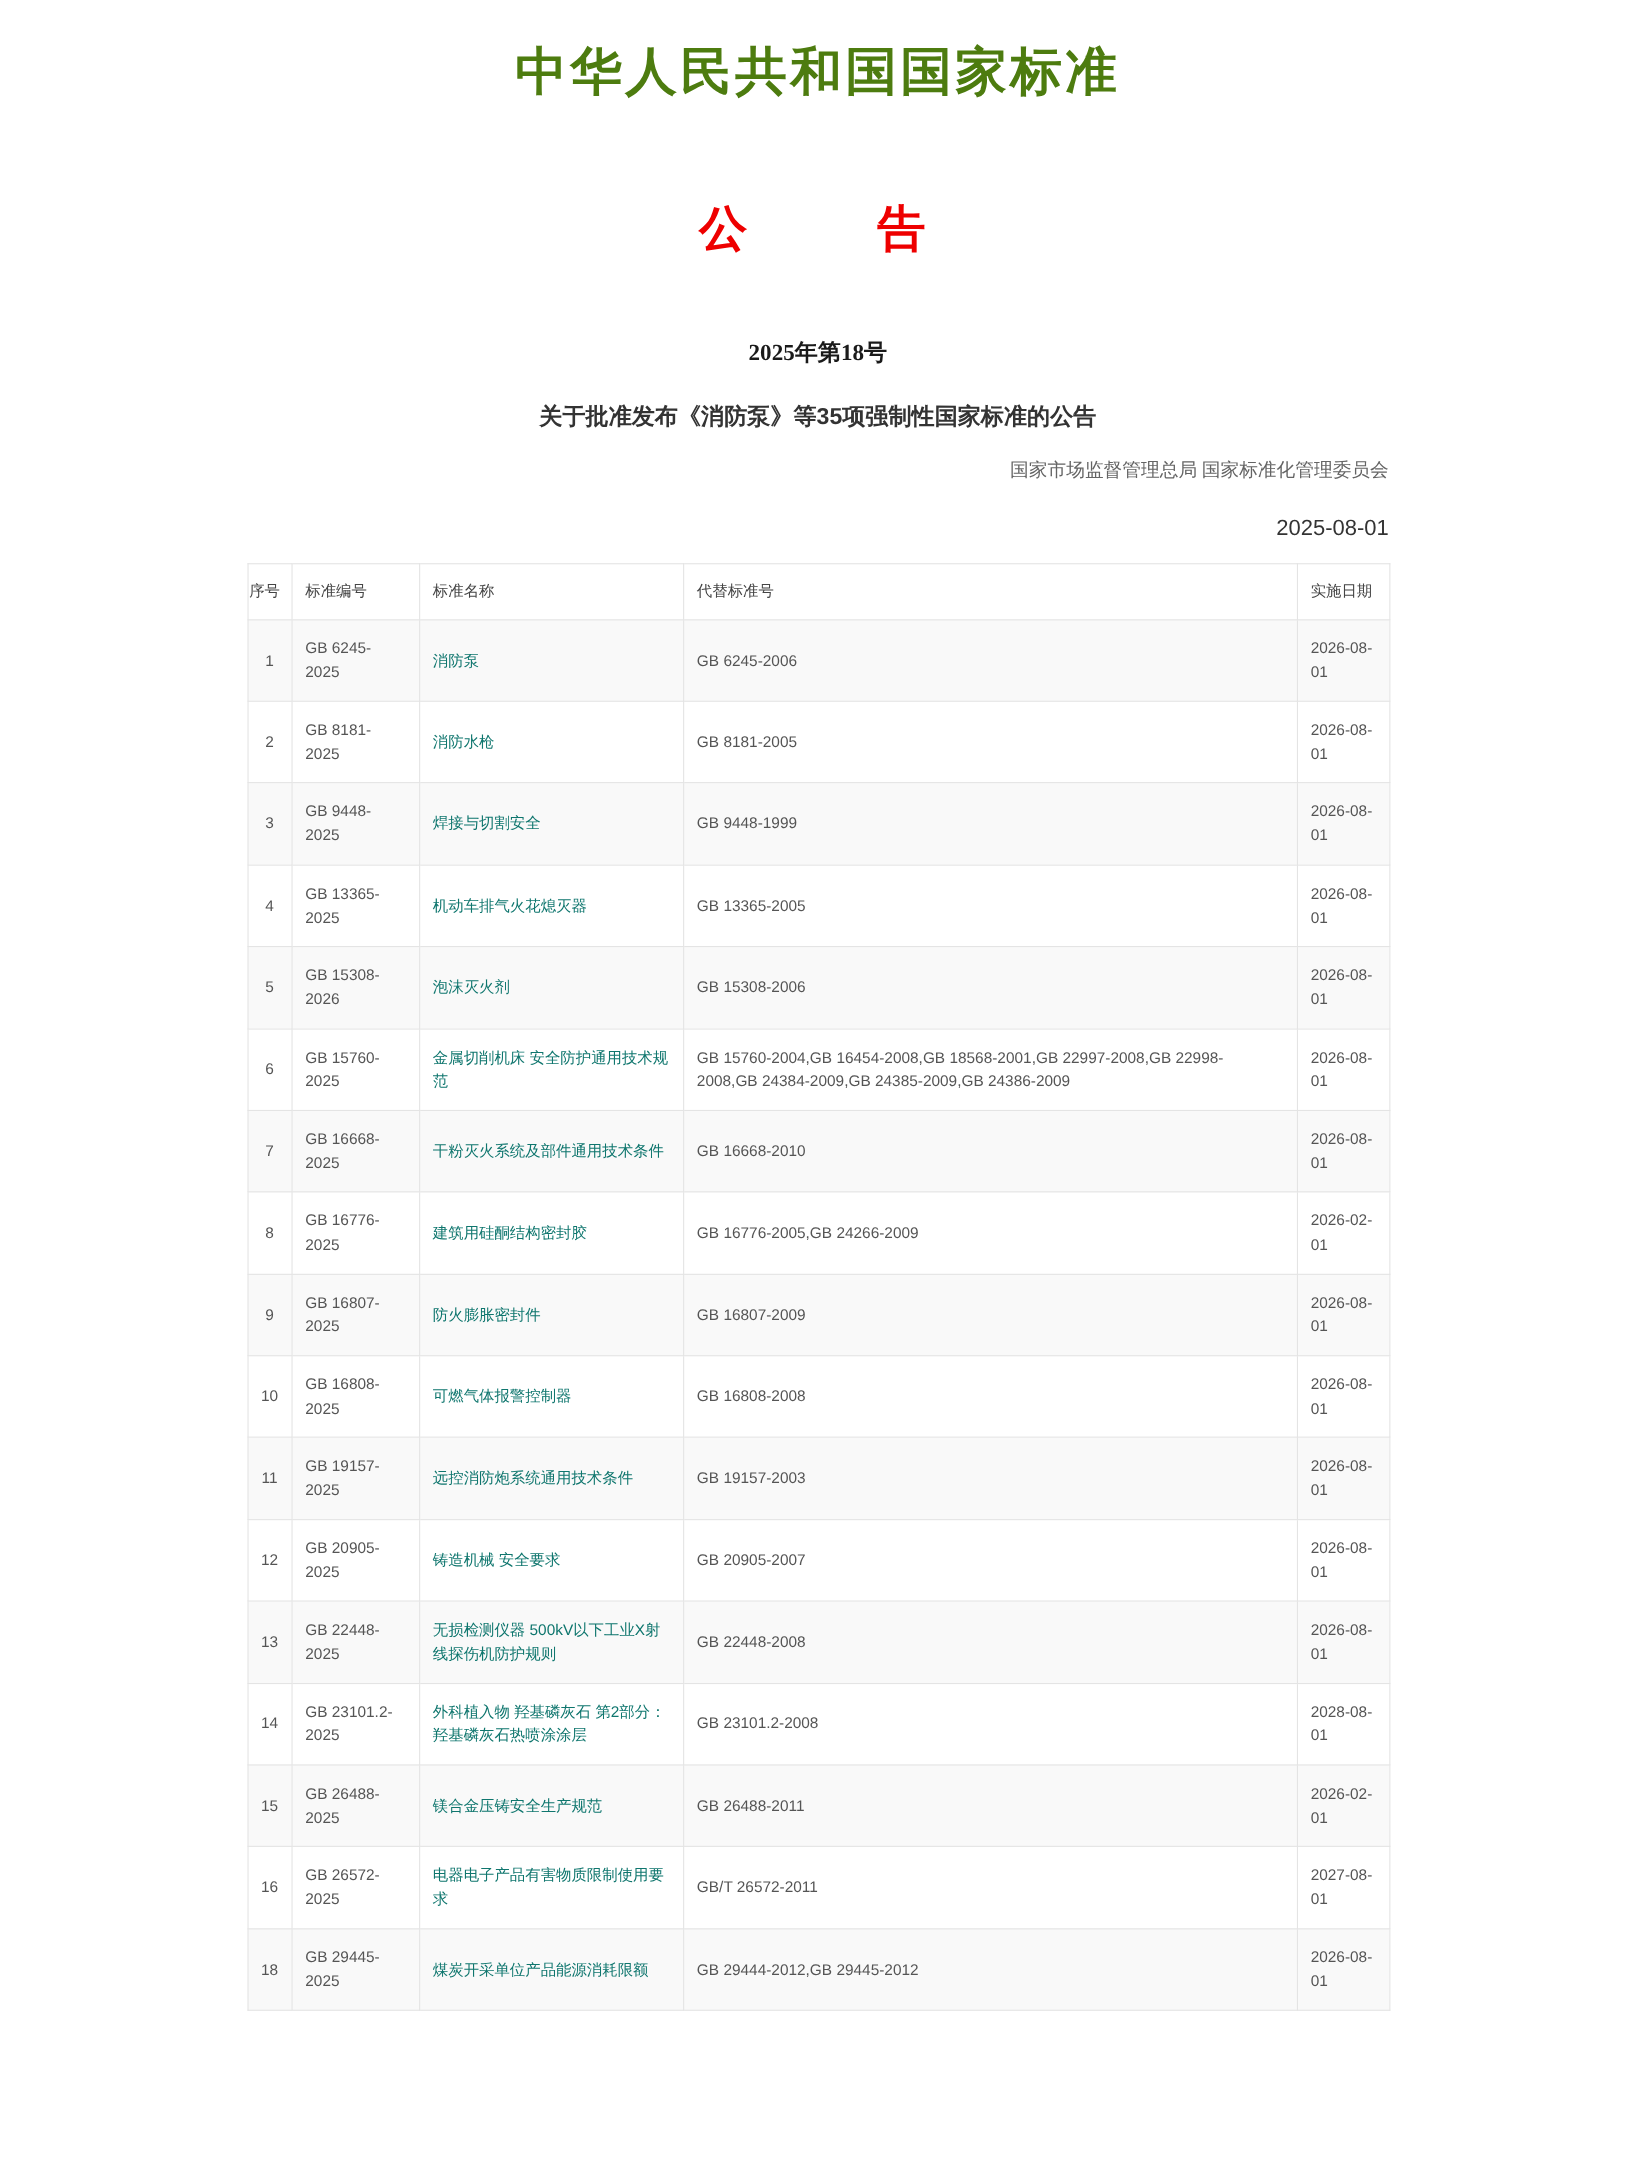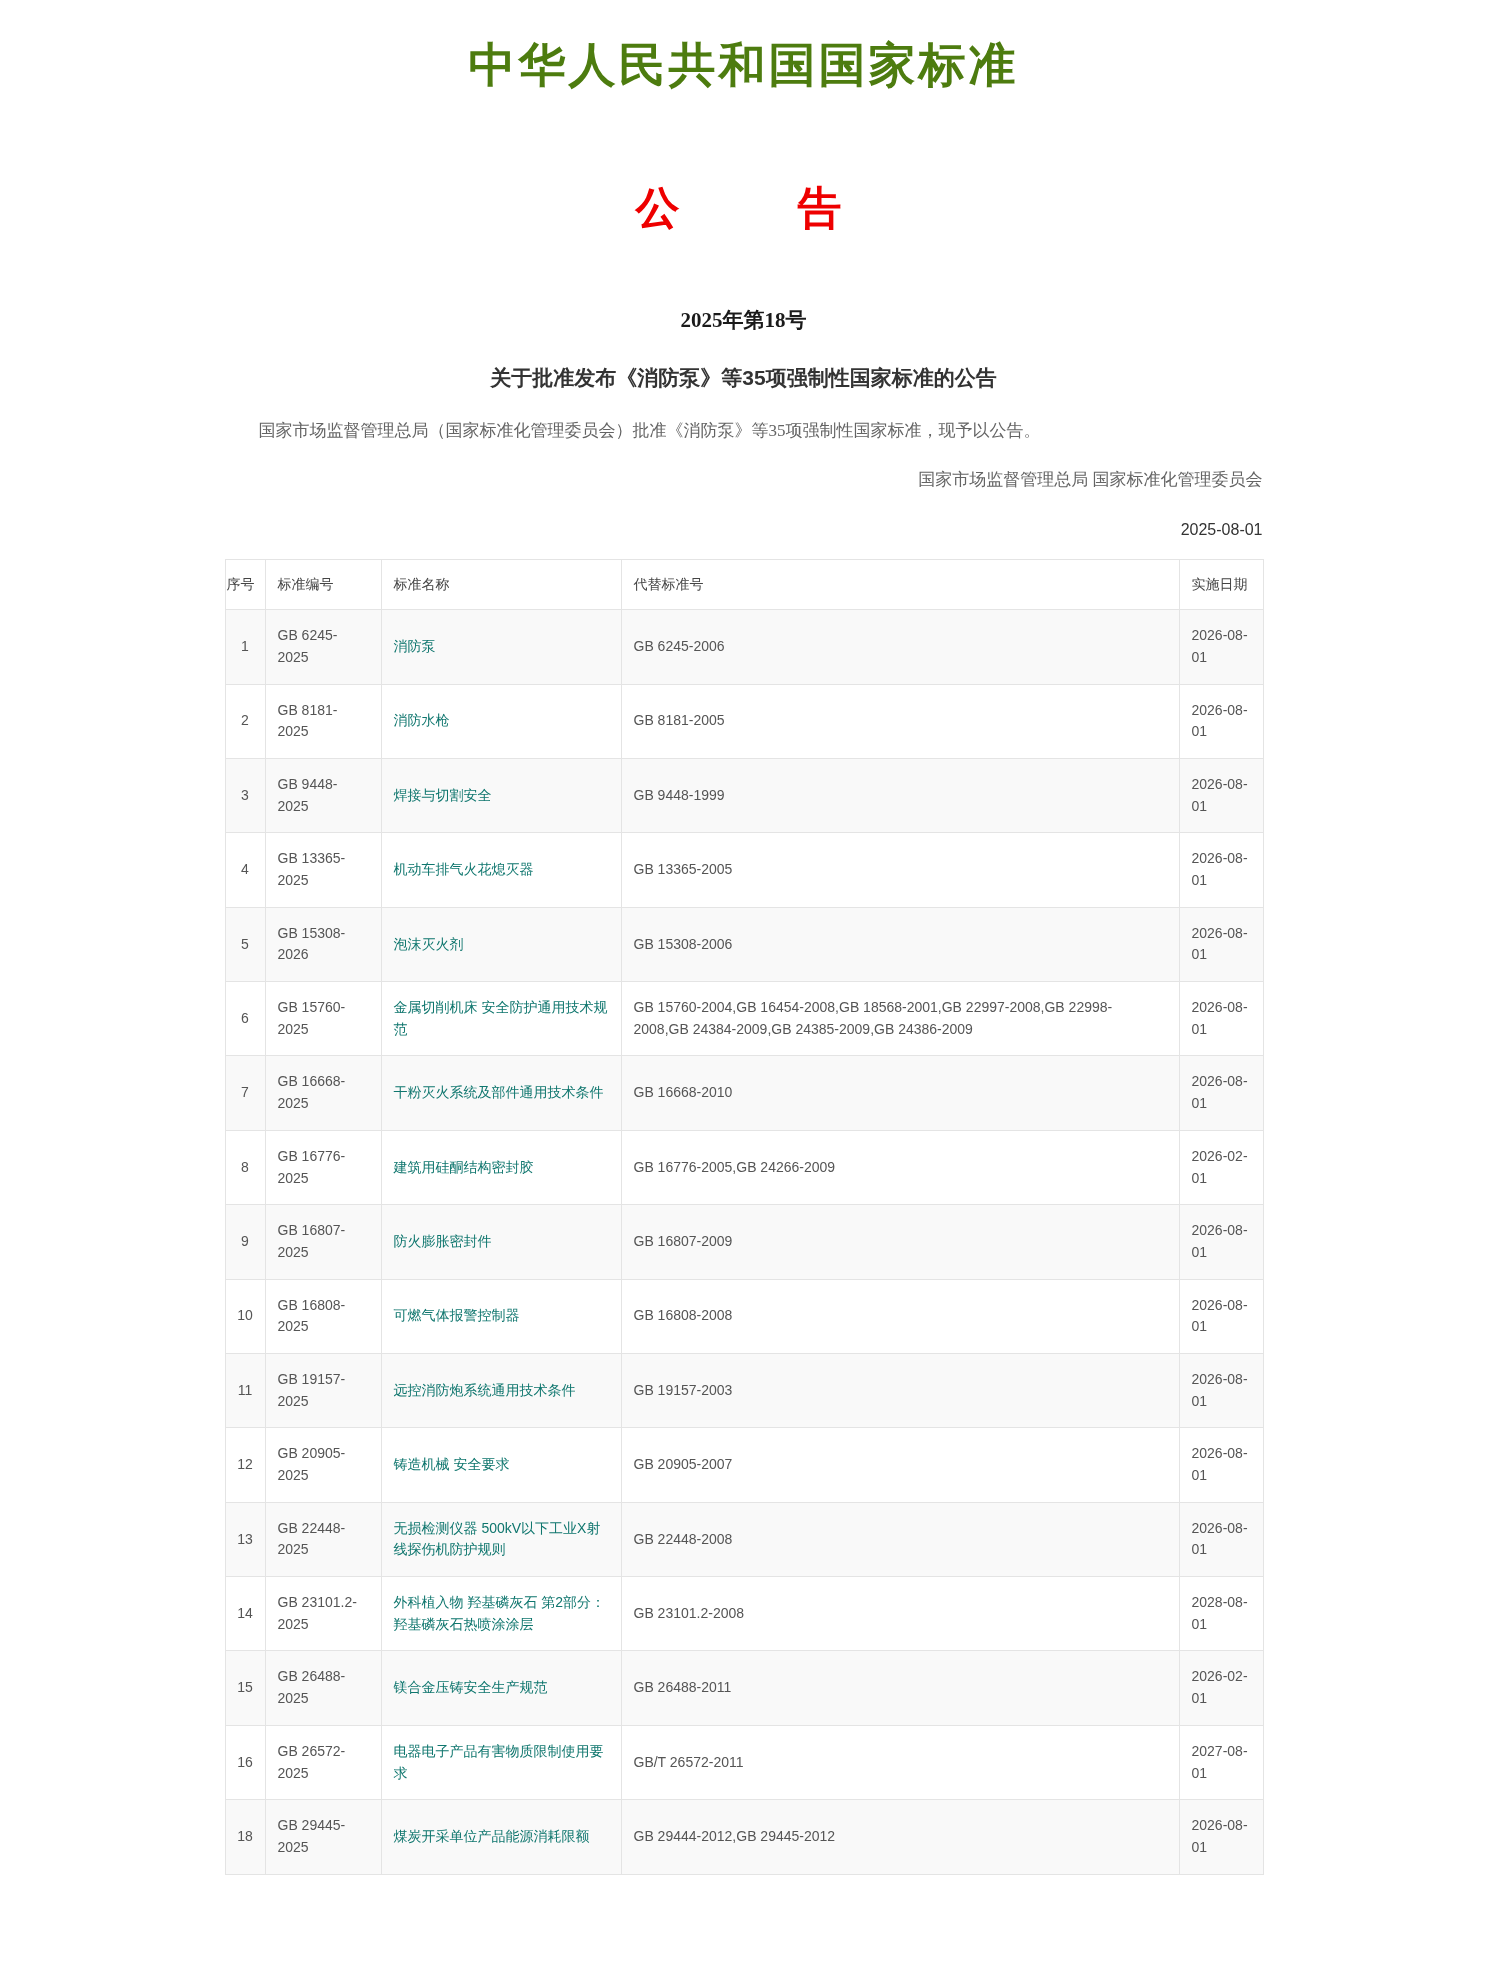--- a/index.html
+++ b/index.html
@@ -69,21 +69,21 @@
   .notice-signer {
     margin-top: 24px;
     text-align: right;
     font-family: "Liberation Serif", "DejaVu Serif", serif;
     font-size: 17px;
     color: #646464;
   }
   .notice-date {
     margin-top: 30px;
     text-align: right;
-    font-size: 16px;
+    font-size: 20px;
     color: #333;
   }
   table.standards {
     margin-top: 20px;
     width: 1038px;
     border-collapse: collapse;
     table-layout: fixed;
     font-size: 14px;
     color: #555;
   }
@@ -120,21 +120,20 @@
 
   <div class="doc-title">中华人民共和国国家标准</div>
 
   <div class="doc-subtitle">公　　告</div>
 
   <div class="issue-no">2025年第18号</div>
 
 
   <div class="notice-heading">关于批准发布《消防泵》等35项强制性国家标准的公告</div>
 
-  <div class="notice-body">国家市场监督管理总局（国家标准化管理委员会）批准《消防泵》等35项强制性国家标准，现予以公告。</div>
 
   <div class="notice-signer">国家市场监督管理总局 国家标准化管理委员会</div>
 
   <div class="notice-date">2025-08-01</div>
 
   <table class="standards">
     <colgroup>
       <col class="c-no">
         <col class="c-code">
         <col class="c-name">

